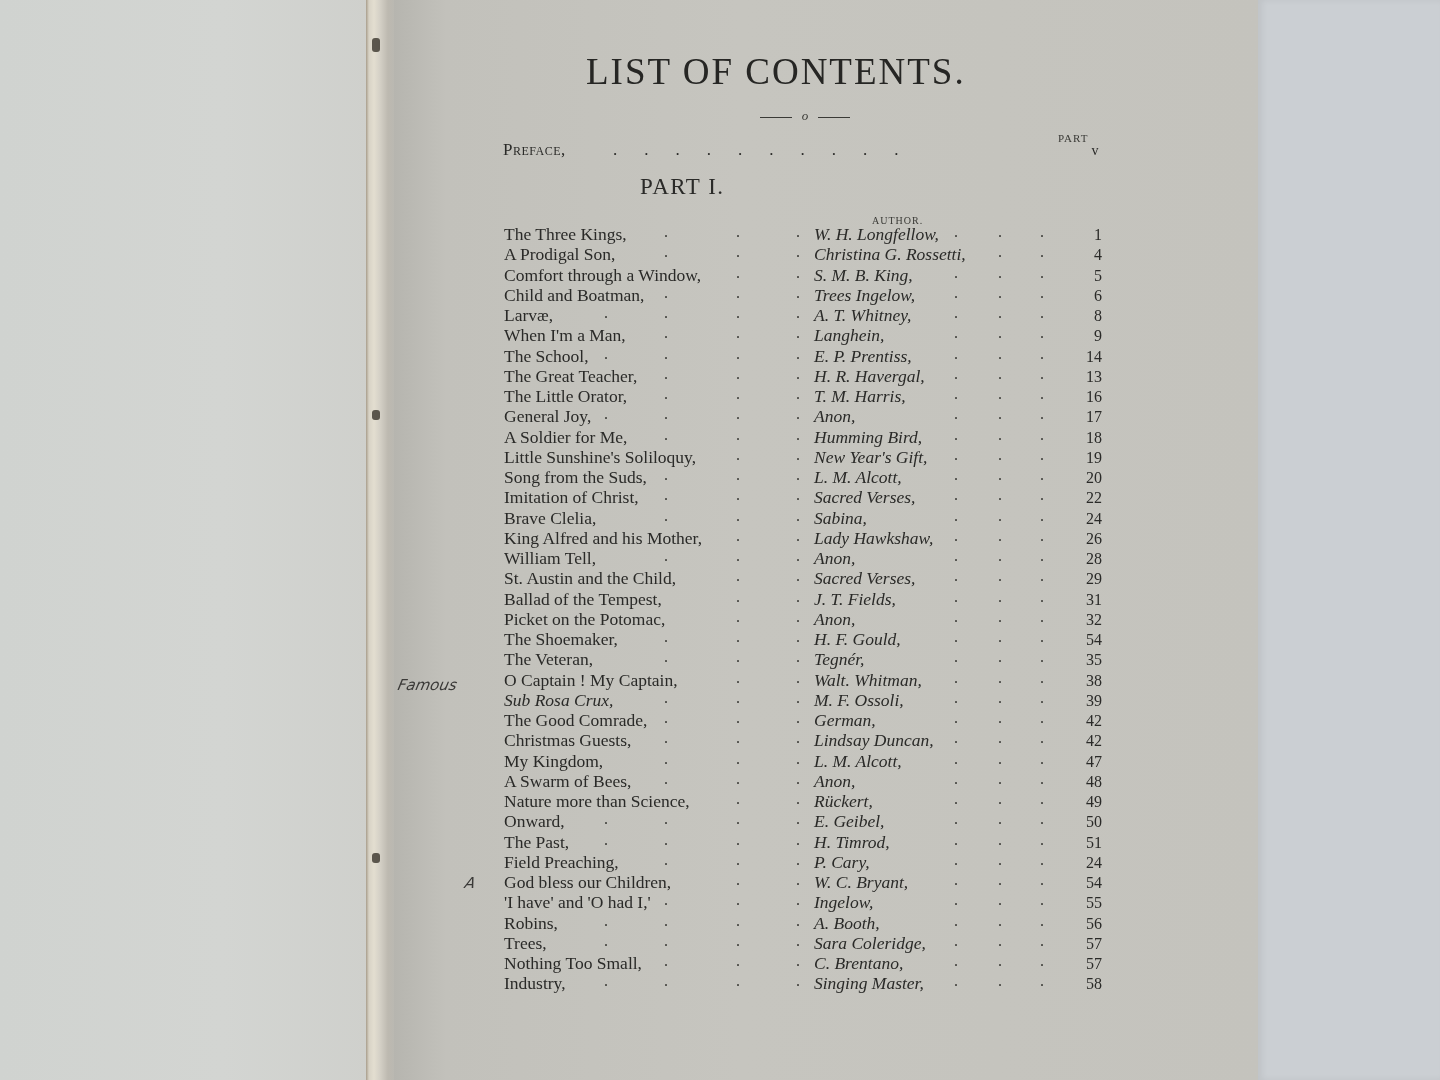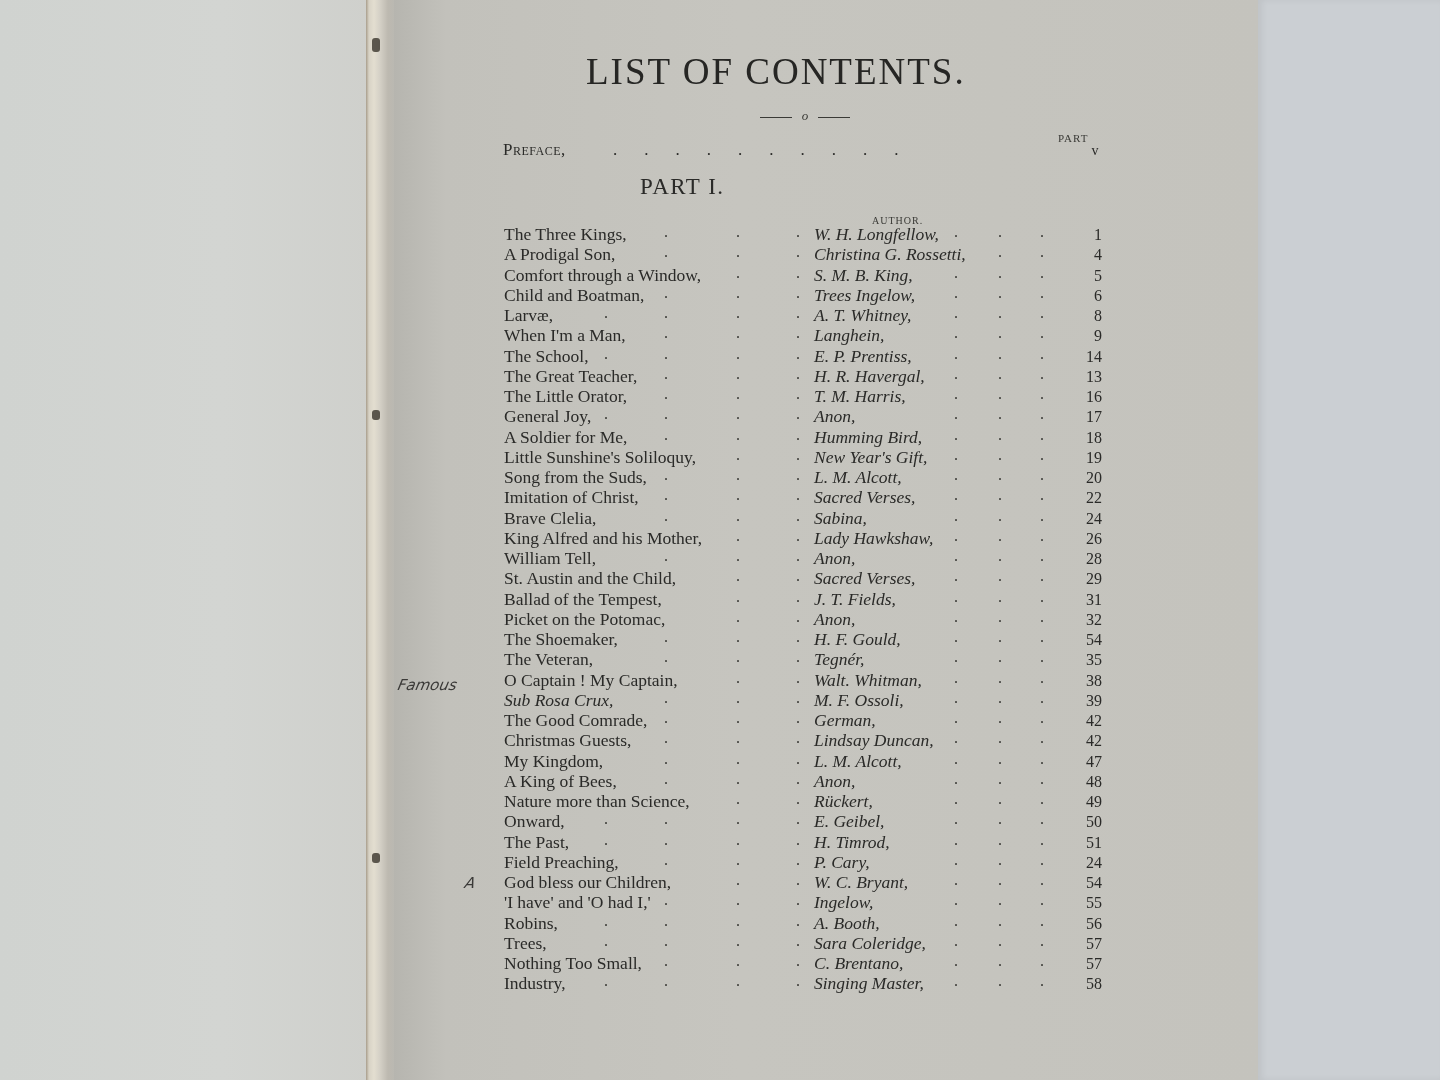--- a/index.html
+++ b/index.html
@@ -503,21 +503,21 @@
       </span>
       <span class="author">L. M. Alcott,</span>
       <span class="adots">
         <span style="left: 20px;">.</span>
         <span style="left: 64px;">.</span>
         <span style="left: 106px;">.</span>
       </span>
       <span class="page">47</span>
     </div>
     <div class="toc-row">
-      <span class="title">A King of Bees,</span>
+      <span class="title">A Swarm of Bees,</span>
       <span class="lead">
         <span style="left: 160px;">.</span>
         <span style="left: 232px;">.</span>
         <span style="left: 292px;">.</span>
       </span>
       <span class="author">Anon,</span>
       <span class="adots">
         <span style="left: 20px;">.</span>
         <span style="left: 64px;">.</span>
         <span style="left: 106px;">.</span>

